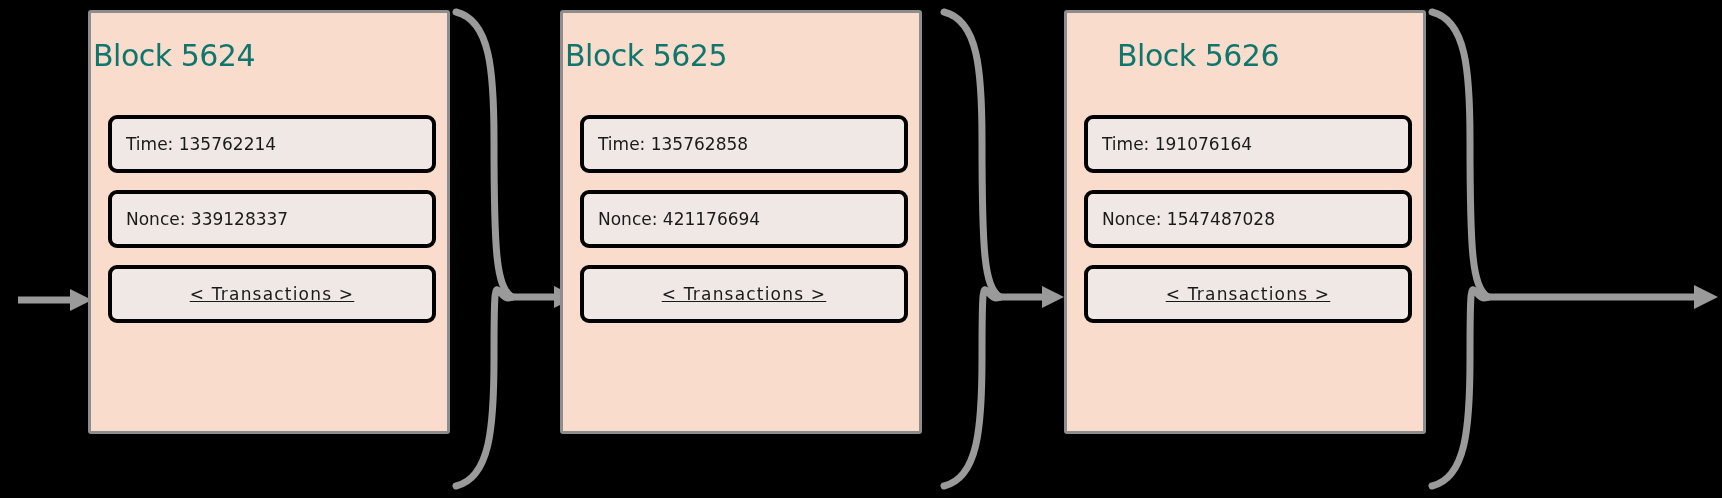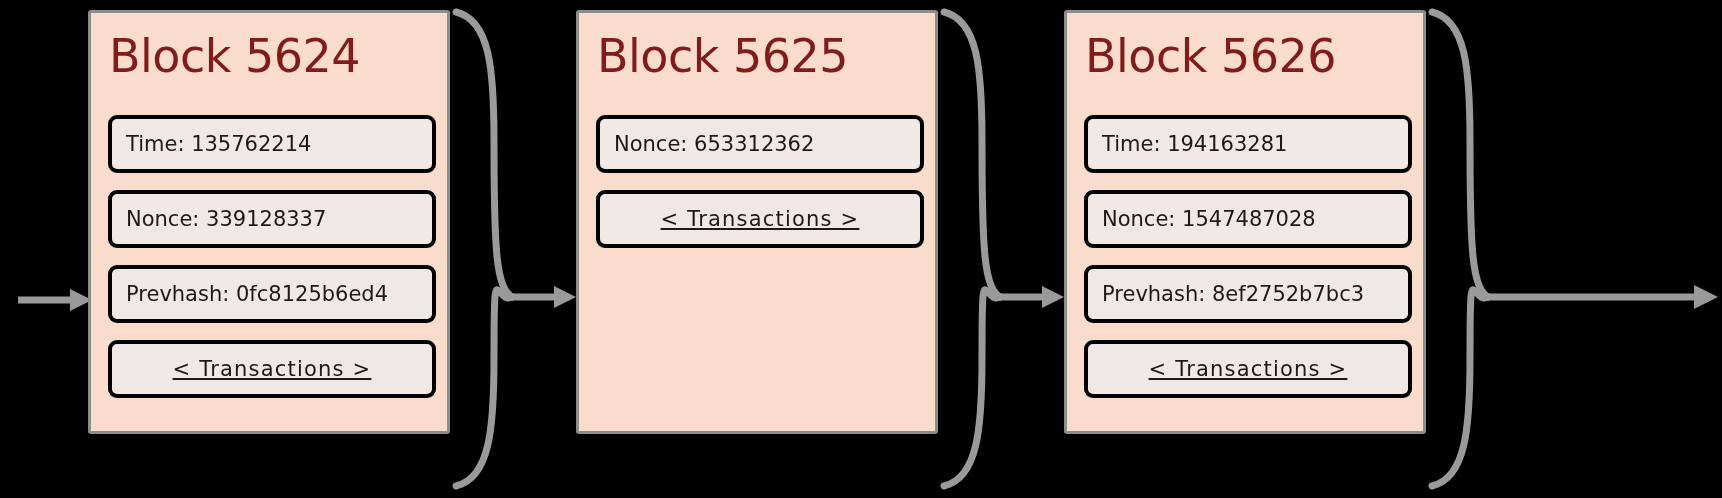--- a/index.html
+++ b/index.html
@@ -38,46 +38,46 @@
   .block-shadow {
     position: absolute;
     top: 10px;
     width: 362px;
     height: 424px;
     background: #000;
     box-sizing: border-box;
   }
 
   .block-title {
-    color: #7f1d1d;
-    font-size: 46px;
+    color: #0f766e;
+    font-size: 30px;
     line-height: 46px;
     letter-spacing: -0.5px;
-    margin: 20px 0 0 18px;
+    margin: 20px 0 0 2px;
     white-space: nowrap;
   }
 
   .fields {
     position: absolute;
     left: 17px;
     top: 102px;
     width: 328px;
   }
 
   .field {
     background: #f0e8e5;
     border: 4px solid #000000;
     border-radius: 9px;
     box-sizing: border-box;
     height: 58px;
     margin-bottom: 17px;
     display: flex;
     align-items: center;
     padding-left: 14px;
-    font-size: 21px;
+    font-size: 17px;
     color: #1a1a1a;
     white-space: nowrap;
     overflow: hidden;
   }
   .field.tx {
     justify-content: center;
     padding-left: 0;
     letter-spacing: 1.2px;
     text-decoration: underline;
   }
@@ -111,59 +111,58 @@
       <polygon points="92,300 70,289 70,311" fill="#9a9a9a"></polygon>
     </svg>
   </div>
 
   <div class="block-shadow" style="left:94px;"></div>
   <div class="block" style="left:88px;">
     <div class="block-title">Block 5624</div>
     <div class="fields">
       <div class="field">Time: 135762214</div>
       <div class="field">Nonce: 339128337</div>
-      <div class="field">Prevhash: 0fc8125b6ed4</div>
       <div class="field tx">&lt; Transactions &gt;</div>
     </div>
   </div>
 
   <div class="connector" style="left:450px;">
     <svg width="130" height="498" viewBox="0 0 130 498">
       <path d="M 6 12 C 40 20 44 70 44 140 C 44 250 46 288 62 297" fill="none" stroke="#9a9a9a" stroke-width="7" stroke-linecap="round"></path>
       <path d="M 6 486 C 40 478 44 428 44 358 C 44 248 46 306 62 297" fill="none" stroke="#9a9a9a" stroke-width="7" stroke-linecap="round"></path>
       <line x1="60" y1="297" x2="112" y2="297" stroke="#9a9a9a" stroke-width="7"></line>
       <polygon points="126,297 104,286 104,308" fill="#9a9a9a"></polygon>
     </svg>
   </div>
 
   <div class="block-shadow" style="left:582px;"></div>
-  <div class="block" style="left:576px;">
+  <div class="block" style="left:560px;">
     <div class="block-title">Block 5625</div>
     <div class="fields">
-      <div class="field">Nonce: 653312362</div>
+      <div class="field">Time: 135762858</div>
+      <div class="field">Nonce: 421176694</div>
       <div class="field tx">&lt; Transactions &gt;</div>
     </div>
   </div>
 
   <div class="connector" style="left:938px;">
     <svg width="130" height="498" viewBox="0 0 130 498">
       <path d="M 6 12 C 40 20 44 70 44 140 C 44 250 46 288 62 297" fill="none" stroke="#9a9a9a" stroke-width="7" stroke-linecap="round"></path>
       <path d="M 6 486 C 40 478 44 428 44 358 C 44 248 46 306 62 297" fill="none" stroke="#9a9a9a" stroke-width="7" stroke-linecap="round"></path>
       <line x1="60" y1="297" x2="112" y2="297" stroke="#9a9a9a" stroke-width="7"></line>
       <polygon points="126,297 104,286 104,308" fill="#9a9a9a"></polygon>
     </svg>
   </div>
 
   <div class="block-shadow" style="left:1070px;"></div>
-  <div class="block" style="left:1064px;">
+  <div class="block" style="left:1064px;padding-left:48px;">
     <div class="block-title">Block 5626</div>
     <div class="fields">
-      <div class="field">Time: 194163281</div>
+      <div class="field">Time: 191076164</div>
       <div class="field">Nonce: 1547487028</div>
-      <div class="field">Prevhash: 8ef2752b7bc3</div>
       <div class="field tx">&lt; Transactions &gt;</div>
     </div>
   </div>
 
   <div class="connector" style="left:1426px;width:296px;">
     <svg width="296" height="498" viewBox="0 0 296 498">
       <path d="M 6 12 C 40 20 44 70 44 140 C 44 250 46 288 62 297" fill="none" stroke="#9a9a9a" stroke-width="7" stroke-linecap="round"></path>
       <path d="M 6 486 C 40 478 44 428 44 358 C 44 248 46 306 62 297" fill="none" stroke="#9a9a9a" stroke-width="7" stroke-linecap="round"></path>
       <line x1="60" y1="297" x2="276" y2="297" stroke="#9a9a9a" stroke-width="7"></line>
       <polygon points="292,297 268,285 268,309" fill="#9a9a9a"></polygon>

